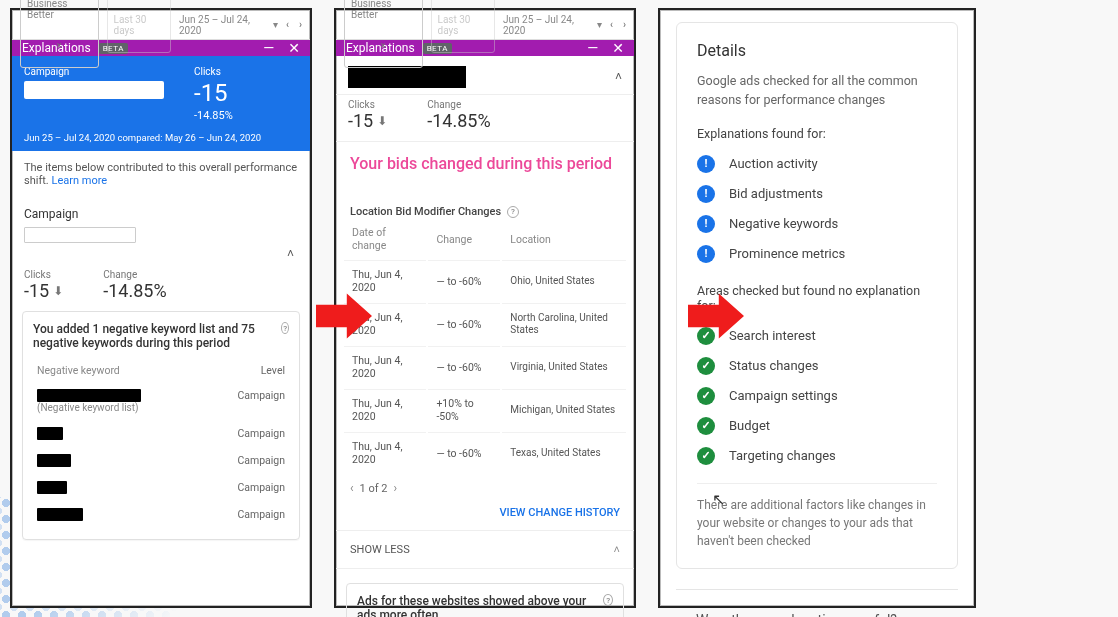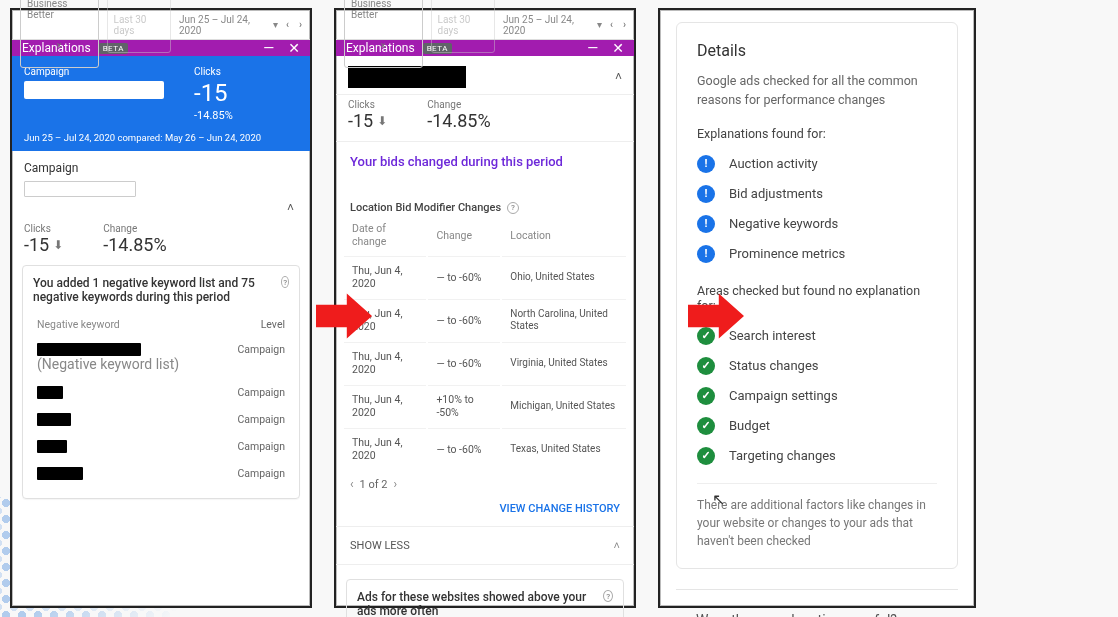--- a/index.html
+++ b/index.html
@@ -72,36 +72,36 @@
     margin:8px 10px; border:1px solid #e0e0e0; border-radius:4px; padding:10px;
     font-size:11px; color:#333; box-shadow:0 1px 1px rgba(0,0,0,.04);
   }
   .card h4{ font-size:12px; font-weight:500; margin-bottom:4px; display:flex; gap:6px; align-items:flex-start;}
   .help-ico{ width:12px;height:12px;border:1px solid #aaa;border-radius:50%;display:inline-flex;align-items:center;justify-content:center;font-size:8px;color:#888;}
   .kvlist{ margin-top:4px; font-size:10.5px; color:#666;}
   .tbl{ width:100%; font-size:10.5px; color:#555; margin-top:8px;}
   .tbl th{ text-align:left; font-weight:400; color:#888; padding:4px 2px;}
   .tbl td{ padding:6px 2px; vertical-align:top;}
   .tbl .lvl{ text-align:right; color:#666;}
-  .tbl .subt{ color:#888; font-size:14px;}
+  .tbl .subt{ color:#888; font-size:10px;}
   .pager{ color:#666; font-size:11px; display:flex; gap:6px; align-items:center;}
   .chev{font-size:12px;color:#888;}
   .mini-metrics{ display:flex; gap:40px; padding:4px 12px 2px; align-items:flex-end;}
   .mini-metrics .lbl{font-size:10px;color:#777;}
   .mini-metrics .val{font-size:18px;color:#333;display:flex;align-items:center;gap:4px;}
   .dn-arrow{color:#777;font-size:12px;}
 
   
   .p2-top{
     padding:10px 12px 6px; display:flex; align-items:center; gap:10px;
     border-bottom:1px solid #eee;
   }
   .p2-top .blackbox{ background:#000; width:118px; height:22px;}
   .p2-top .carety{ margin-left:auto; color:#555; font-size:12px;}
-  .sec-sub{ padding:12px 14px 4px; font-size:13px; color:#6d28d9; font-weight:500;}
+  .sec-sub{ padding:12px 14px 4px; font-size:16px; color:#ec4899; font-weight:500;}
   .subhead{ padding:6px 14px 0; font-size:11px; color:#444; font-weight:500; display:flex; gap:6px; align-items:center;margin-top:22px;}
   .tbl2{ width:100%; font-size:10.5px; color:#555; padding:0 6px;}
   .tbl2 th{ text-align:left;color:#888;font-weight:400;padding:6px 8px;}
   .tbl2 td{ padding:7px 8px; border-top:1px solid #f1f1f1; vertical-align:middle;}
   .tbl2 td.loc{ font-size:10px; line-height:1.2;}
   .show-less{ padding:12px 14px; font-size:11px; color:#555; display:flex; justify-content:space-between; border-top:1px solid #eee; border-bottom:1px solid #eee;}
   .ads-card{ margin:14px 10px 6px; border:1px solid #e0e0e0;border-radius:4px;padding:10px 10px 6px;}
   .ads-card h4{font-size:12px;font-weight:500;color:#333;display:flex;gap:6px;}
   .ads-tbl{width:100%;font-size:10.5px;color:#555;margin-top:8px;}
 
@@ -168,20 +168,24 @@
         </div>
         <div>
           <div class="clicks-label">Clicks</div>
           <div class="big-num">-15</div>
           <div class="pct">-14.85%</div>
         </div>
       </div>
       <div class="compare">Jun 25 – Jul 24, 2020 compared: May 26 – Jun 24, 2020</div>
     </div>
 
+    <div class="body-pad">
+      <span>The items below contributed to this overall performance shift.</span>
+      <span class="learn">Learn more</span>
+    </div>
 
     <div class="sec-title">Campaign</div>
     <div style="padding:0 12px">
         <div class="redbar" style="width:112px;background:#fff;border:1px solid #ccc;height:16px"></div>
       </div>
     <div style="text-align:right;padding:4px 16px;color:#555;font-size:12px">˄</div>
 
     <div class="mini-metrics">
       <div>
         <div class="lbl">Clicks</div>

